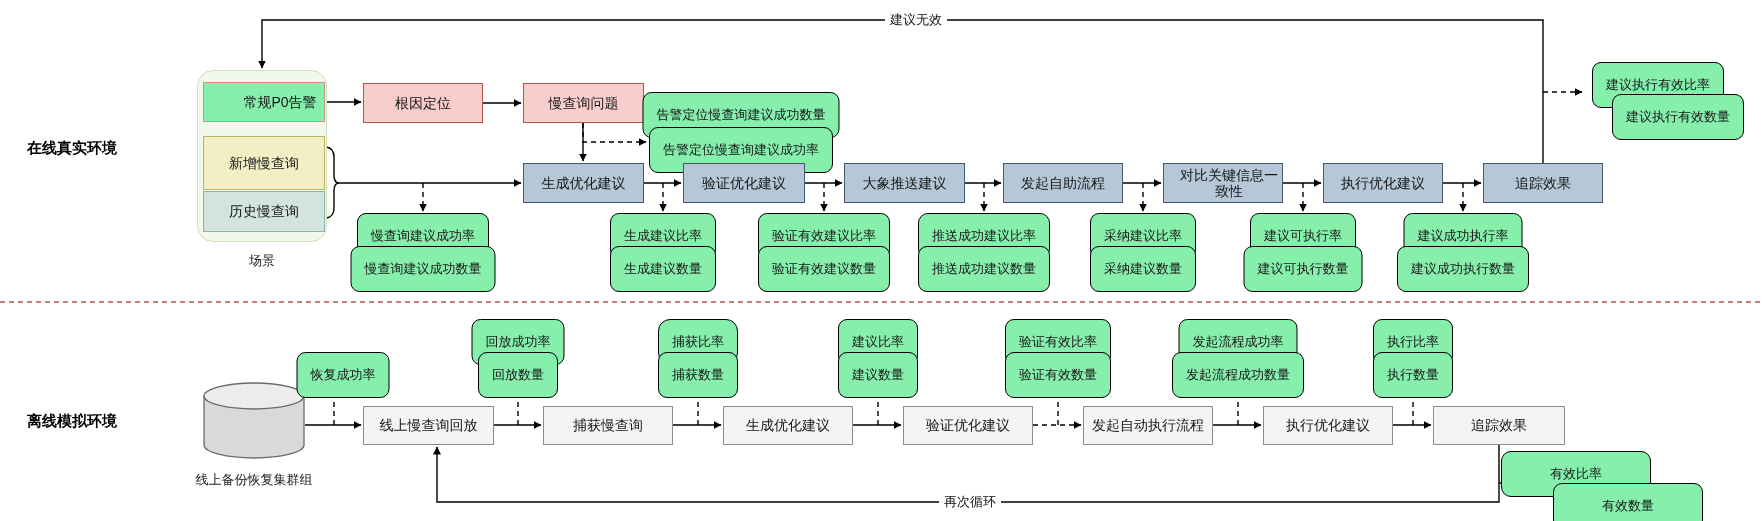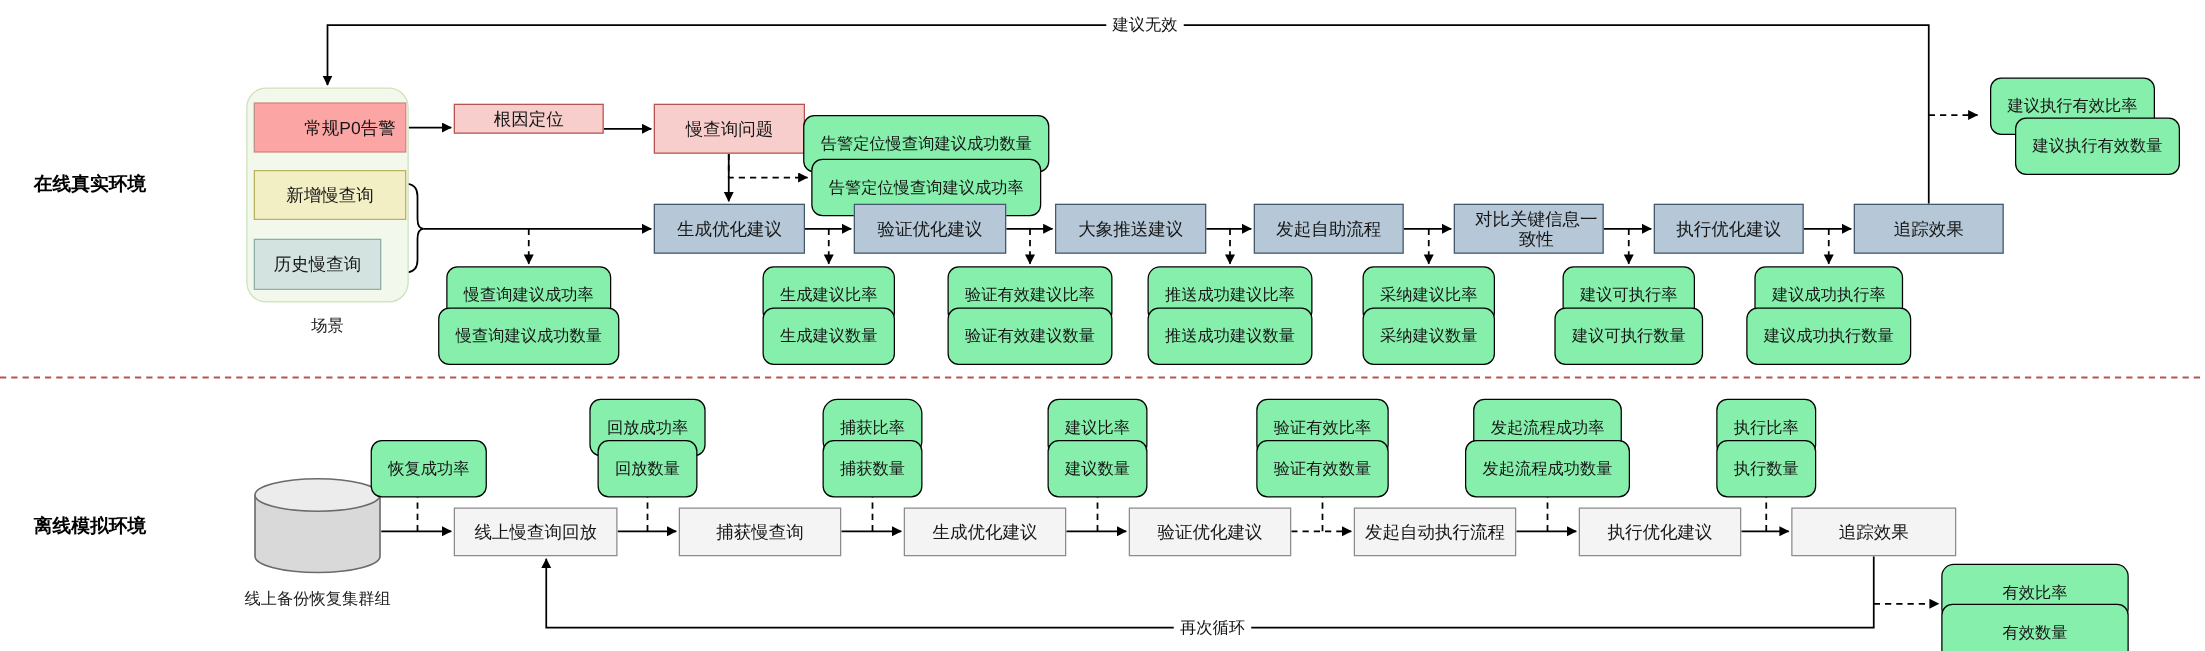--- a/index.html
+++ b/index.html
@@ -2,21 +2,21 @@
 <html><head>
 <meta charset="utf-8">
 <style>
   html,body{margin:0;padding:0;background:#ffffff;}
   .canvas{position:relative;width:1764px;height:521px;background:#ffffff;overflow:hidden;
           font-family:"Liberation Sans","DejaVu Sans",sans-serif;}
   .edge-layer{position:absolute;left:0;top:0;width:1764px;height:521px;}
   .node{position:absolute;box-sizing:border-box;display:flex;align-items:center;justify-content:center;
         text-align:center;color:#161616;font-size:14px;line-height:1.15;}
   .group{background:#f2f9ec;border:1px solid #cde1bb;border-radius:16px;}
-  .box-salmon{background:#fca5a5;border:1px solid #c49288;padding-left:32px;}
+  .box-salmon{background:#86efac;border:1px solid #c49288;padding-left:32px;}
   .box-yellow{background:#f3efc5;border:1px solid #b9b35e;}
   .box-teal{background:#d3e3df;border:1px solid #8db0aa;}
   .process-pink{background:#f8cecc;border:1px solid #b85450;}
   .process-blue{background:#b6c8d8;border:1px solid #44596d;}
   .process-gray{background:#f4f4f4;border:1px solid #8c8c8c;}
   .metric{background:#86efac;border:1.5px solid #000000;border-radius:9px;font-size:13px;
           padding:0 13px;height:46px;white-space:nowrap;transform:translateX(-50%);}
   .section-label{font-weight:bold;font-size:15px;transform:translate(-50%,-50%);white-space:nowrap;color:#000;}
   .caption{font-size:13px;transform:translate(-50%,-50%);white-space:nowrap;color:#222;}
   .edge-label{position:absolute;transform:translate(-50%,-50%);background:#ffffff;
@@ -74,24 +74,24 @@
         <path d="M326,147 Q334,148 334,157 L334,175 Q334,183 339,183 Q334,183 334,191 L334,208 Q334,217 326,218" fill="none" stroke="#000" stroke-width="1.4"></path>
       </g>
   </svg>
   <div>
       <div class="edge-label" style="left: 916px; top: 20px;">建议无效</div>
       <div class="edge-label" style="left: 970px; top: 502px;">再次循环</div>
       <div class="node section-label" style="left: 72px; top: 148px;">在线真实环境</div>
       <div class="node section-label" style="left: 72px; top: 421px;">离线模拟环境</div>
       <div class="node group" style="left: 197px; top: 70px; width: 130px; height: 172px;"></div>
       <div class="node box-salmon" style="left: 203px; top: 82px; width: 122px; height: 40px;">常规P0告警</div>
-      <div class="node box-yellow" style="left: 203px; top: 136px; width: 122px; height: 40px;">新增慢查询</div>
-      <div class="node box-teal" style="left: 203px; top: 191px; width: 102px; height: 41px;">历史慢查询</div>
+      <div class="node box-yellow" style="left: 203px; top: 136px; width: 122px; height: 54px;">新增慢查询</div>
+      <div class="node box-teal" style="left: 203px; top: 191px; width: 122px; height: 41px;">历史慢查询</div>
       <div class="node caption" style="left: 262px; top: 261px;">场景</div>
-      <div class="node process-pink" style="left: 363px; top: 83px; width: 120px; height: 24px;">根因定位</div>
+      <div class="node process-pink" style="left: 363px; top: 83px; width: 120px; height: 40px;">根因定位</div>
       <div class="node process-pink" style="left: 523px; top: 83px; width: 121px; height: 40px;">慢查询问题</div>
       <div class="node metric" style="left: 741px; top: 92px;">告警定位慢查询建议成功数量</div>
       <div class="node metric" style="left: 741px; top: 127px;">告警定位慢查询建议成功率</div>
       <div class="node process-blue" style="left: 523px; top: 163px; width: 121px; height: 40px;">生成优化建议</div>
       <div class="node process-blue" style="left: 683px; top: 163px; width: 122px; height: 40px;">验证优化建议</div>
       <div class="node process-blue" style="left: 844px; top: 163px; width: 121px; height: 40px;">大象推送建议</div>
       <div class="node process-blue" style="left: 1003px; top: 163px; width: 120px; height: 40px;">发起自助流程</div>
       <div class="node process-blue" style="left: 1163px; top: 163px; width: 120px; height: 40px; padding-left: 12px;">对比关键信息一致性</div>
       <div class="node process-blue" style="left: 1323px; top: 163px; width: 120px; height: 40px;">执行优化建议</div>
       <div class="node process-blue" style="left: 1483px; top: 163px; width: 120px; height: 40px;">追踪效果</div>
@@ -129,16 +129,16 @@
       <div class="node metric" style="left: 698px; top: 319px; border-radius: 12px;">捕获比率</div>
       <div class="node metric" style="left: 698px; top: 352px;">捕获数量</div>
       <div class="node metric" style="left: 878px; top: 319px;">建议比率</div>
       <div class="node metric" style="left: 878px; top: 352px;">建议数量</div>
       <div class="node metric" style="left: 1058px; top: 319px;">验证有效比率</div>
       <div class="node metric" style="left: 1058px; top: 352px;">验证有效数量</div>
       <div class="node metric" style="left: 1238px; top: 319px;">发起流程成功率</div>
       <div class="node metric" style="left: 1238px; top: 352px;">发起流程成功数量</div>
       <div class="node metric" style="left: 1413px; top: 319px;">执行比率</div>
       <div class="node metric" style="left: 1413px; top: 352px;">执行数量</div>
-      <div class="node metric" style="left: 1628px; top: 451px; min-width: 150px; border-radius: 10px;">有效比率</div>
+      <div class="node metric" style="left: 1576px; top: 451px; min-width: 150px; border-radius: 10px;">有效比率</div>
       <div class="node metric" style="left: 1628px; top: 483px; min-width: 150px;">有效数量</div>
     </div>
 </div>
 
 </body></html>

